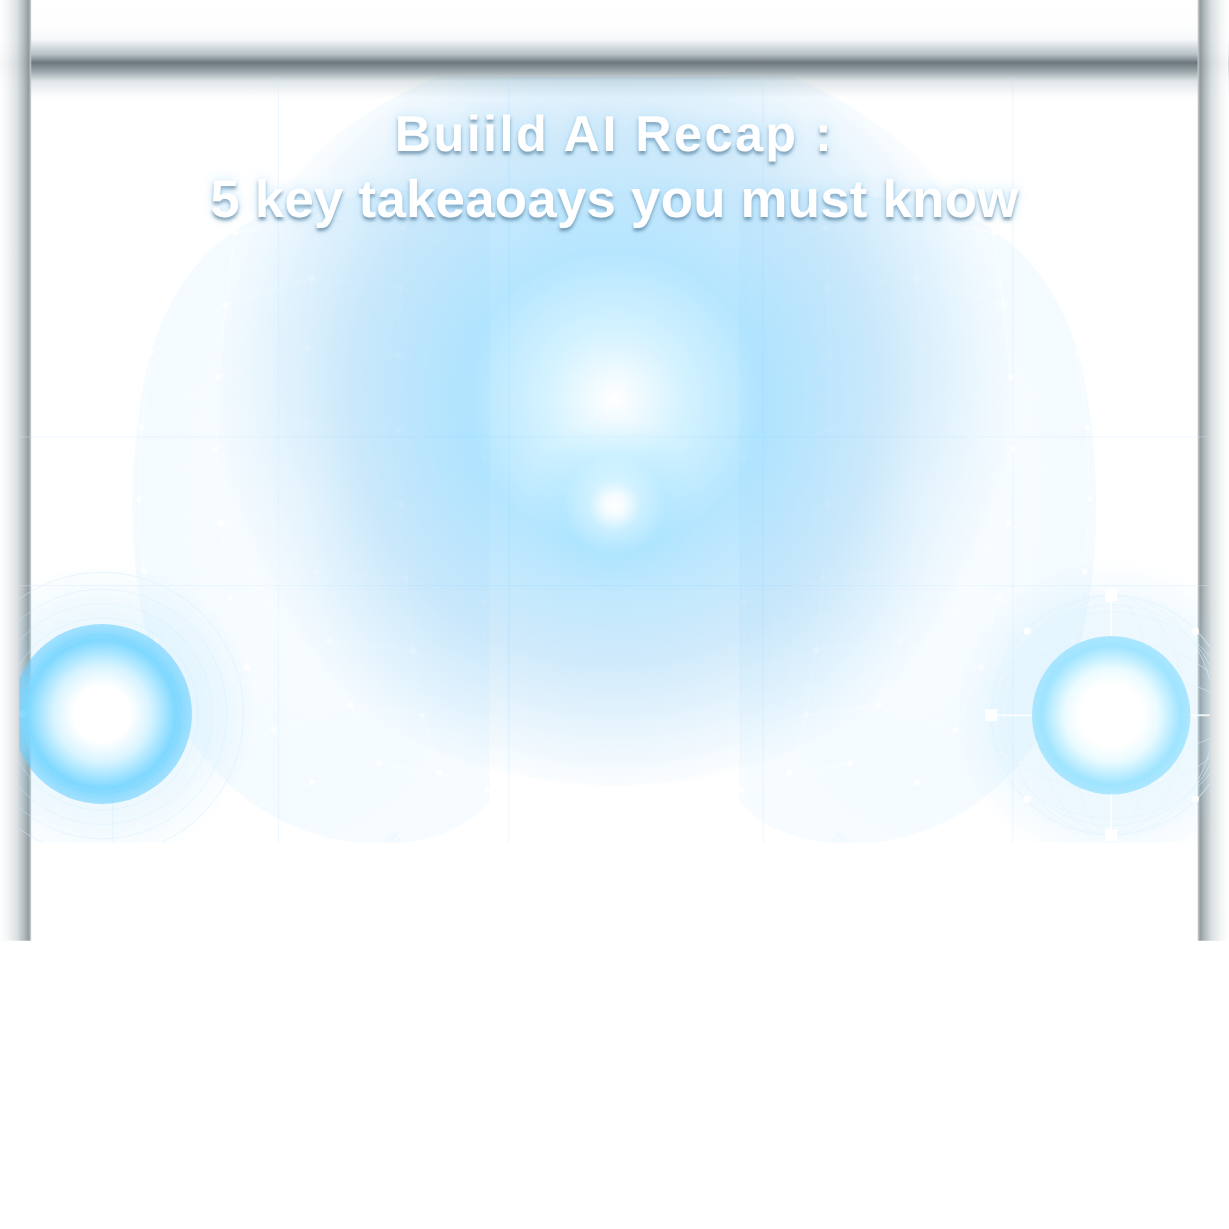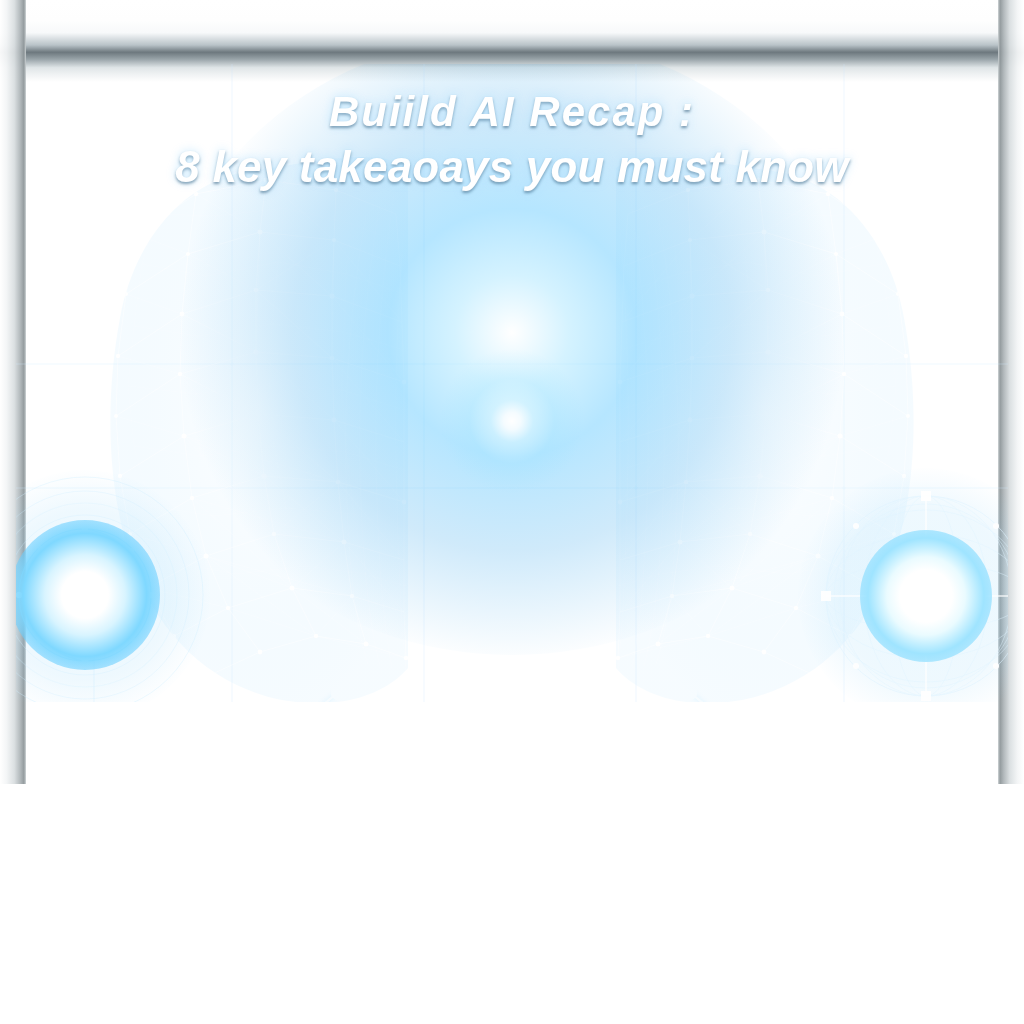--- a/index.html
+++ b/index.html
@@ -8,21 +8,20 @@
     width:1024px; height:1024px; overflow:hidden;
     background:#ffffff;
     font-family:"Liberation Sans", sans-serif;
   }
 
   
   #poster{
     position:relative; width:1024px; height:784px;
     background:linear-gradient(180deg,#ffffff 0%,#fdfdfd 2%,#f4f6f7 4%,#ffffff 100%);
     overflow:hidden;
-    font-style:italic;
   }
   .frame-outer{
     position:absolute; left:0; top:0; width:1024px; height:1024px;
     background:linear-gradient(180deg,
       #ffffff 0%, #fefefe 2.0%, #f7f9fa 3.2%,
       #b9c3c8 4.4%, #6d787e 5.1%, #9aa5aa 5.8%, #dfe5e7 6.6%,
       #eef1f2 7.2%, #ffffff 8%,
       #ffffff 90%,
       #f2f4f5 91%, #ffffff 92.2%, #cfd4d6 93%,
       #8f9799 94%, #9ba2a4 96%, #a7adaf 97.2%,
@@ -620,21 +619,21 @@
             <circle cx="72" cy="164" r="3.4"></circle>
           <circle cx="54" cy="118" r="3.4"></circle>
             <circle cx="72" cy="72" r="3.4"></circle>
         </g>
       </svg>
       <div class="core" style="width:118px;height:118px;background:radial-gradient(circle,#ffffff 0%,#ffffff 26%,#dffaff 42%,#8fe4ff 62%,rgba(110,215,255,.42) 80%,rgba(90,190,245,0) 100%);"></div>
     </div>
 
     <div id="headline">
       <span class="l1">Buiild AI Recap :</span>
-      <span class="l2">8 key takeaoays you must know</span>
+      <span class="l2">5 key takeaoays you must know</span>
     </div>
 
   </div>
 
   <div class="frame-outer" style="pointer-events:none;"></div>
   <div class="rail left" style="pointer-events:none;"></div>
   <div class="rail right" style="pointer-events:none;"></div>
 
 </div>
 

